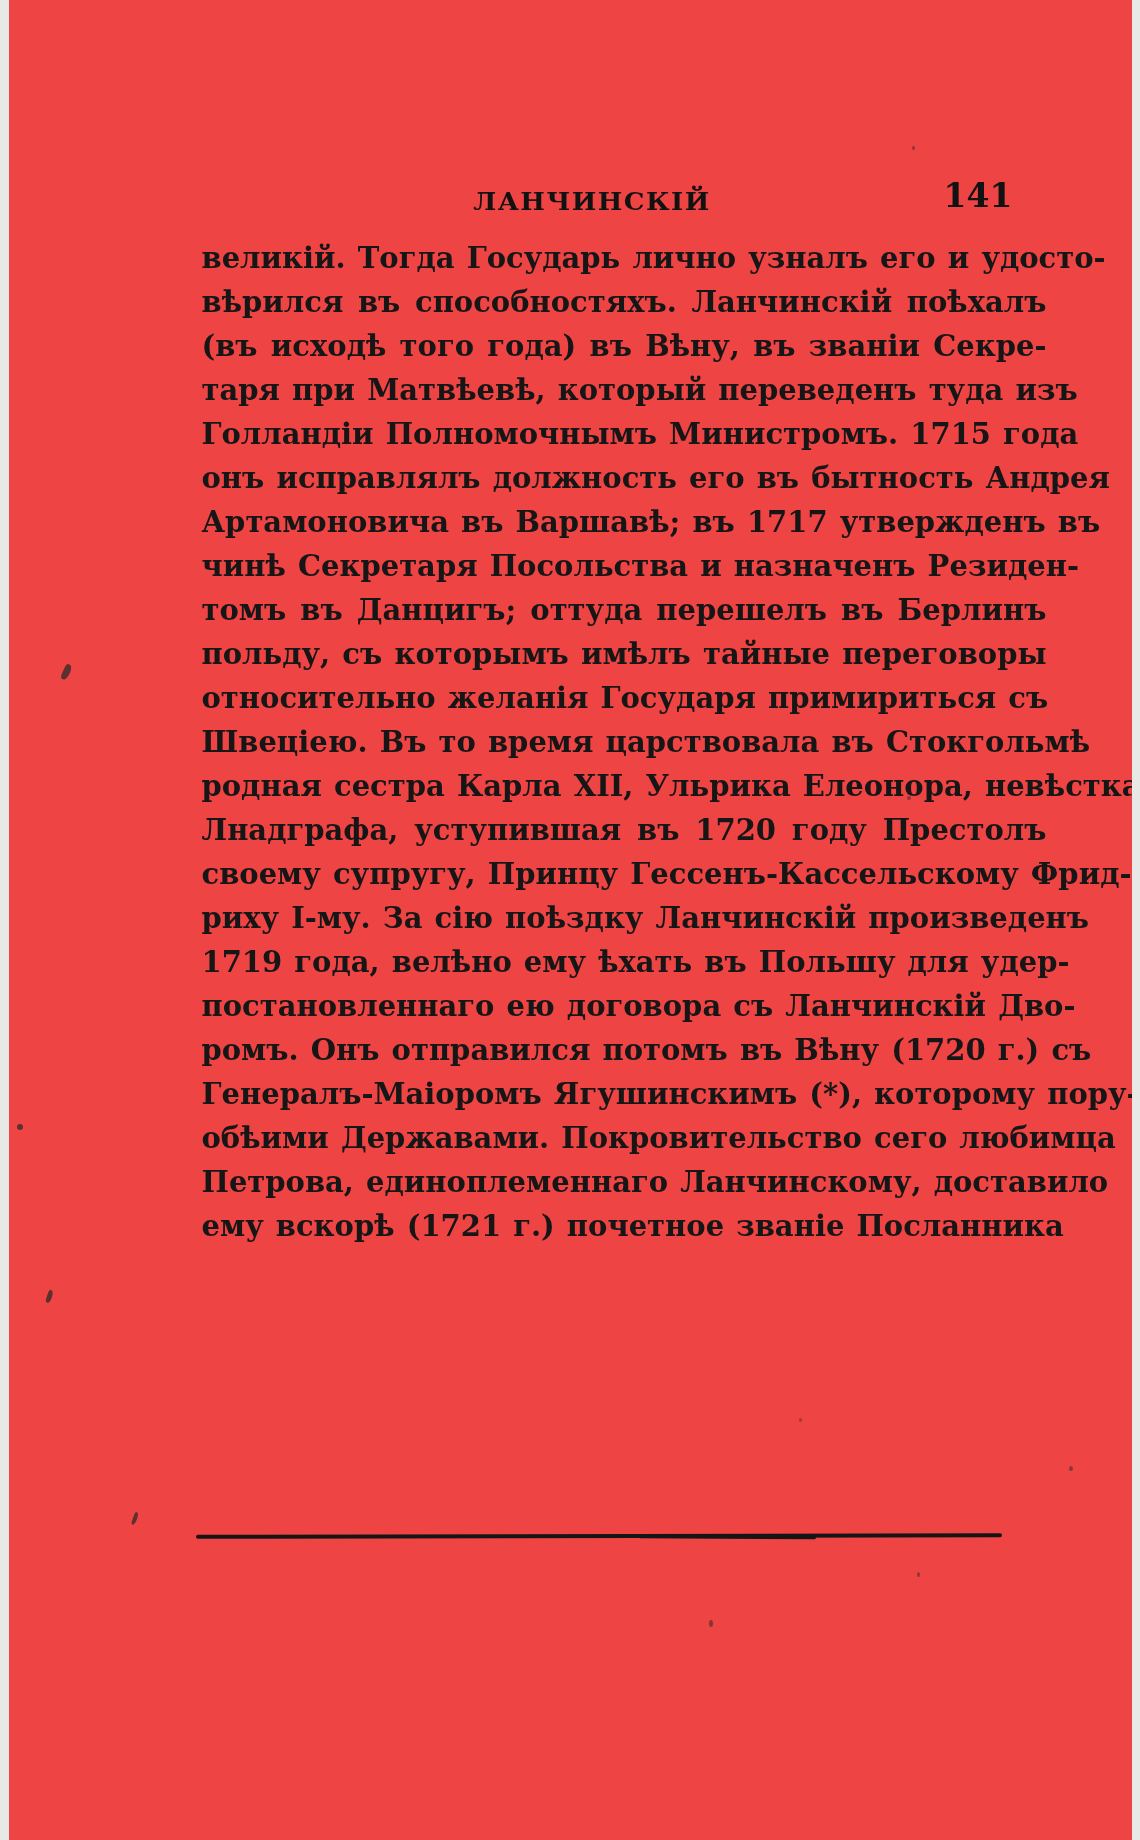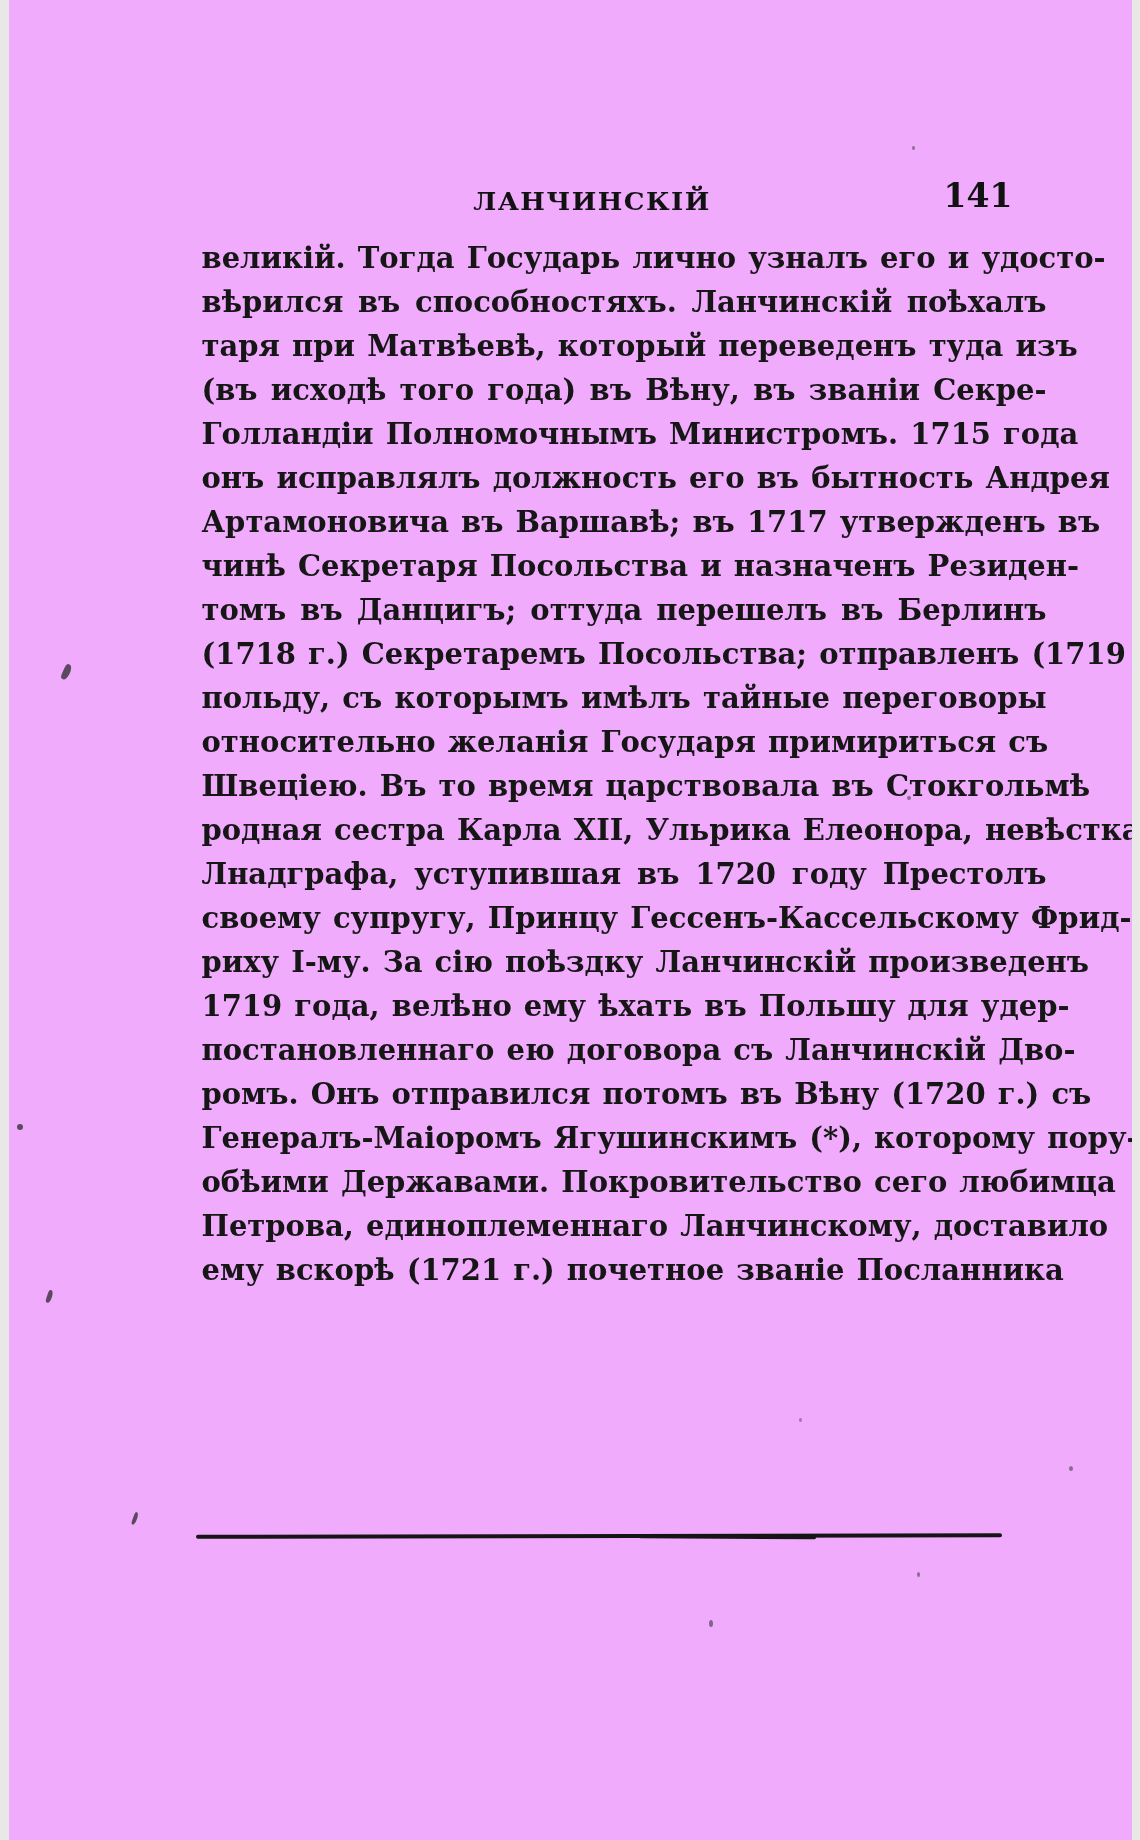--- a/index.html
+++ b/index.html
@@ -5,21 +5,21 @@
   html, body {
     margin: 0;
     padding: 0;
     background: #e8e8e6;
   }
   .page {
     position: relative;
     width: 1123px;
     height: 1840px;
     margin: 0 auto;
-    background: #f0abfc;
+    background: #ef4444;
     overflow: hidden;
     font-family: "DejaVu Serif", "Liberation Serif", serif;
     color: #161616;
   }
 
   
   .running-head {
     position: absolute;
     left: 185px;
     top: 182px;
@@ -126,28 +126,27 @@
 <div class="page">
 
   <div class="running-head">
     <span class="title">ЛАНЧИНСКІЙ</span>
     <span class="page-number">141</span>
   </div>
 
   <div class="body-text">
     <div class="line">великій. Тогда Государь лично узналъ его и удосто-</div>
     <div class="line">вѣрился въ способностяхъ. Ланчинскій поѣхалъ</div>
+    <div class="line">(въ исходѣ того года) въ Вѣну, въ званіи Секре-</div>
     <div class="line">таря при Матвѣевѣ, который переведенъ туда изъ</div>
-    <div class="line">(въ исходѣ того года) въ Вѣну, въ званіи Секре-</div>
     <div class="line">Голландіи Полномочнымъ Министромъ. 1715 года</div>
     <div class="line">онъ исправлялъ должность его въ бытность Андрея</div>
     <div class="line">Артамоновича въ Варшавѣ; въ 1717 утвержденъ въ</div>
     <div class="line">чинѣ Секретаря Посольства и назначенъ Резиден-</div>
     <div class="line">томъ въ Данцигъ; оттуда перешелъ въ Берлинъ</div>
-    <div class="line">(1718 г.) Секретаремъ Посольства; отправленъ (1719</div>
     <div class="line">польду, съ которымъ имѣлъ тайные переговоры</div>
     <div class="line">относительно желанія Государя примириться съ</div>
     <div class="line">Швеціею. Въ то время царствовала въ Стокгольмѣ</div>
     <div class="line">родная сестра Карла XII, Ульрика Елеонора, невѣстка</div>
     <div class="line">Лнадграфа, уступившая въ 1720 году Престолъ</div>
     <div class="line">своему супругу, Принцу Гессенъ-Кассельскому Фрид-</div>
     <div class="line">риху I-му. За сію поѣздку Ланчинскій произведенъ</div>
     <div class="line">1719 года, велѣно ему ѣхать въ Польшу для удер-</div>
     <div class="line">постановленнаго ею договора съ Ланчинскій Дво-</div>
     <div class="line">ромъ. Онъ отправился потомъ въ Вѣну (1720 г.) съ</div>

